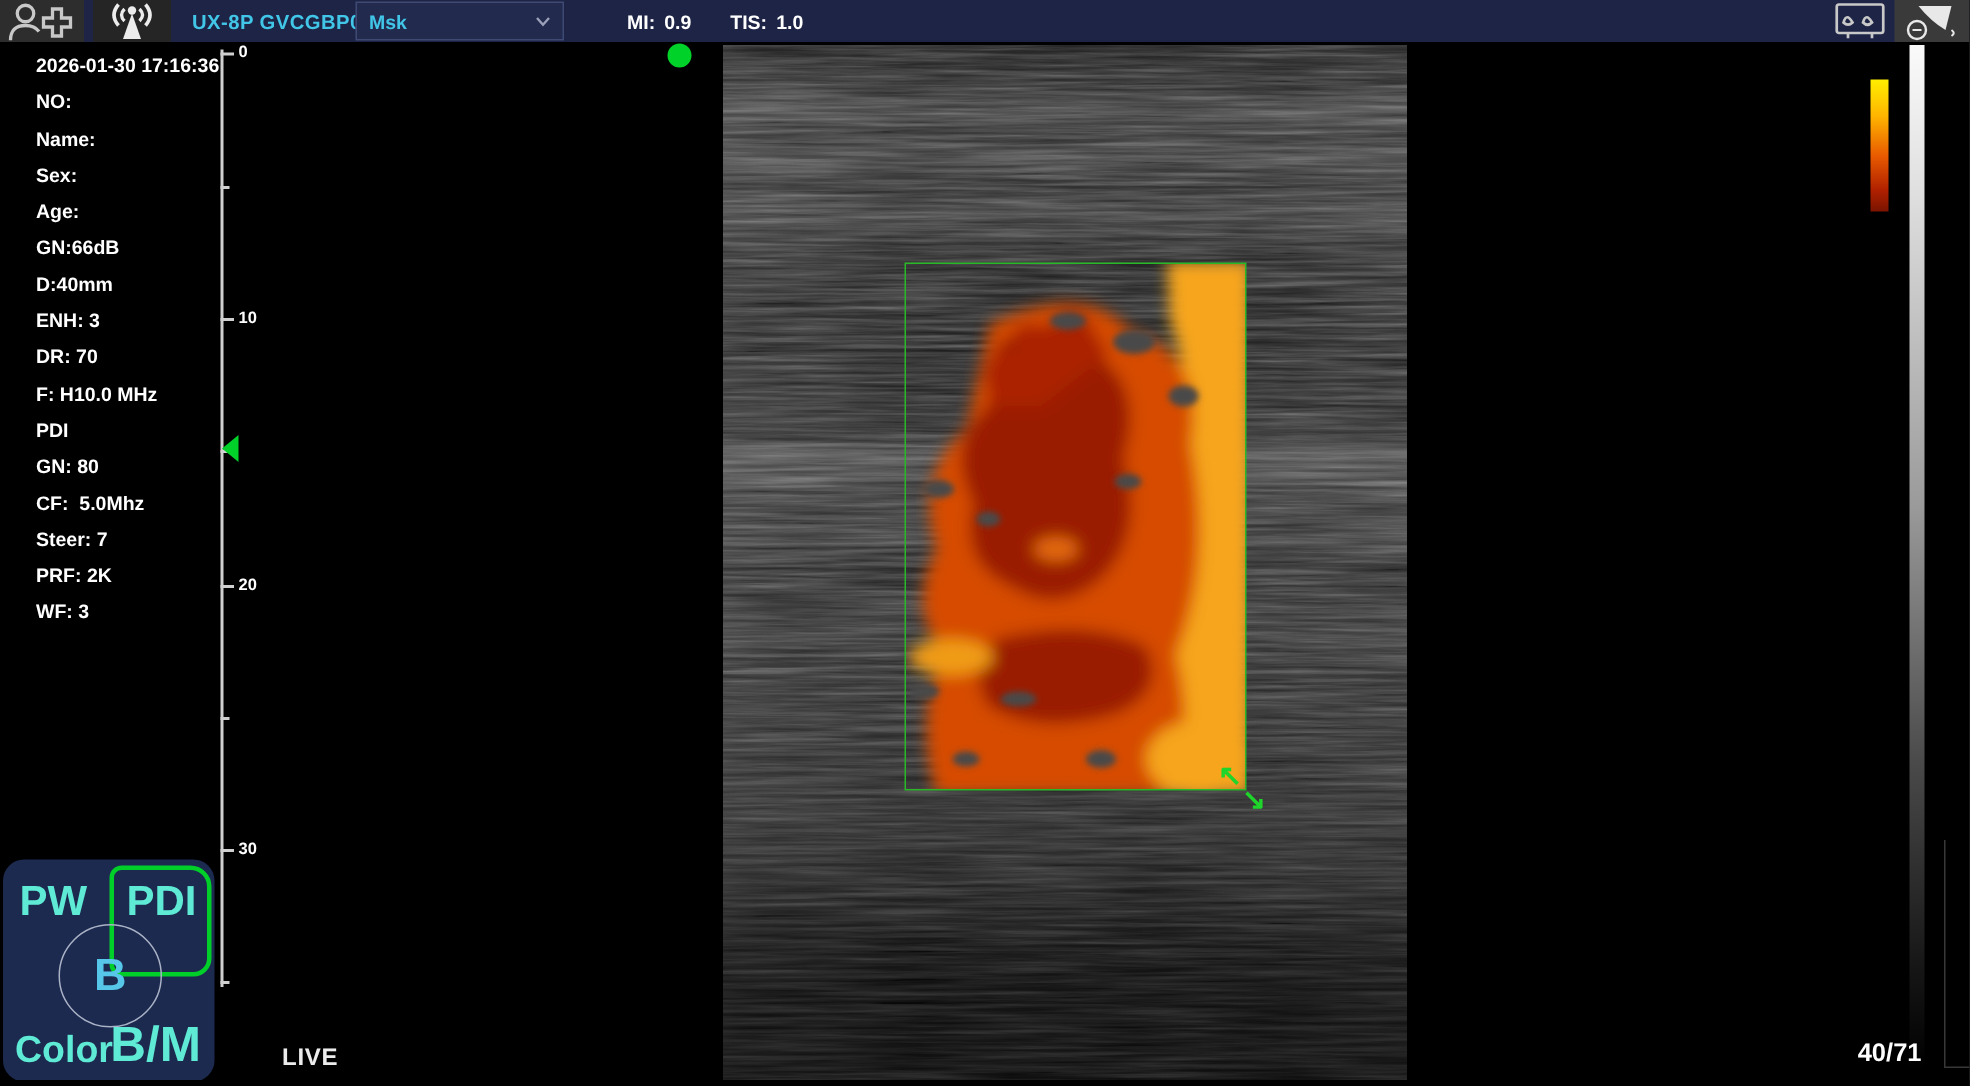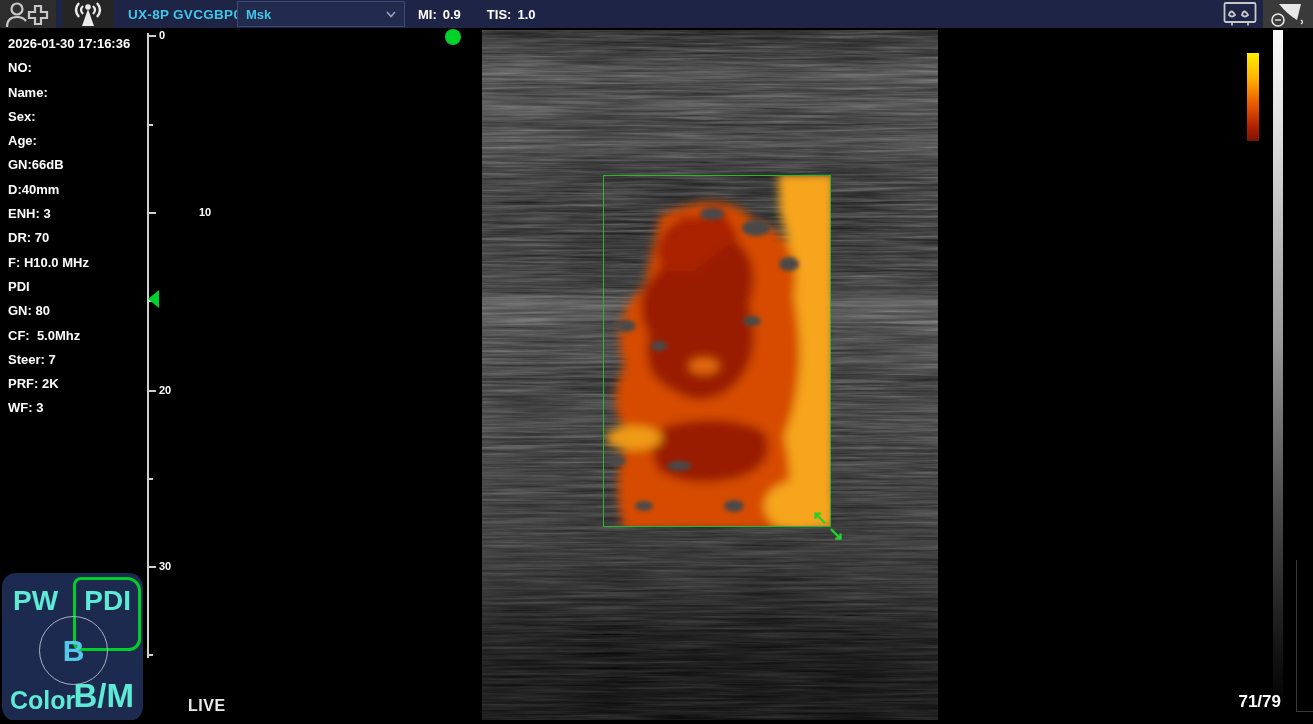--- a/index.html
+++ b/index.html
@@ -8,33 +8,33 @@
   .screen { position:relative; width:1313px; height:724px; background:#000; }
 
   
   .topbar { position:absolute; left:0; top:0; width:1313px; height:28px;
             background:#1d2446; display:flex; align-items:center; }
   .icon-tile { height:28px; display:flex; align-items:center; justify-content:center; }
   .tile-grey { background:#2d2d2d; }
   .tile-add { width:56px; }
   .tile-ant { width:52px; margin-left:6px; background:#252525; }
   .device-model { color:#41c6e8; font-size:13.5px; font-weight:bold; margin-left:14px; letter-spacing:.3px; }
-  .preset-dd { position:absolute; left:237px; top:1px; width:168px; height:26px;
+  .preset-dd { position:absolute; left:237px; top:1px; width:139px; height:26px;
                background:#222a4e; border:1px solid #3e4a74; display:flex; align-items:center;
                padding:0 8px; }
   .preset-dd .label { color:#41c6e8; font-size:13px; font-weight:bold; flex:1; }
   .preset-dd .chev { color:#9aa0b8; font-size:11px; }
   .mi-tis { position:absolute; left:418px; top:0; height:28px; display:flex; align-items:center;
             color:#fff; font-size:13px; font-weight:bold; gap:6px; }
   .mi-tis .gap { width:14px; }
   .topbar-right { position:absolute; right:0; top:0; height:28px; display:flex; align-items:center; }
   .tile-probe { width:50px; height:28px; background:#3a3a3a; }
 
   
-  .info-panel { position:absolute; left:8px; top:36px; width:138px; color:#fff; }
+  .info-panel { position:absolute; left:24px; top:36px; width:138px; color:#fff; }
   .info-line { font-size:13px; font-weight:bold; height:24.3px; white-space:pre; }
 
   
   .ruler-line { position:absolute; left:147px; top:33px; width:1.5px; height:625px; background:#cfcfcf; }
   .tick { position:absolute; height:1.5px; background:#cfcfcf; left:147px; }
   .tick.major { width:9px; }
   .tick.minor { width:6px; }
   .tick-label { position:absolute; left:159px; color:#fff; font-size:11px; font-weight:bold; transform:translateY(-6px); }
   .focus-marker { position:absolute; left:148px; top:290px; width:0; height:0;
                   border-top:9px solid transparent; border-bottom:9px solid transparent;
@@ -182,21 +182,21 @@
     <div class="info-line">PRF: 2K</div>
     <div class="info-line">WF: 3</div>
   </div>
 
   <div>
     <div class="ruler-line"></div>
     <div class="tick major" style="top:35px;"></div>
     <div class="tick-label" style="top:35px;">0</div>
     <div class="tick minor" style="top:124px;"></div>
     <div class="tick major" style="top:212px;"></div>
-    <div class="tick-label" style="top:212px;margin-left:40px;">10</div>
+    <div class="tick-label" style="top:212px;">10</div>
     <div class="tick minor" style="top:300px;"></div>
     <div class="tick major" style="top:390px;"></div>
     <div class="tick-label" style="top:390px;">20</div>
     <div class="tick minor" style="top:478px;"></div>
     <div class="tick major" style="top:566px;"></div>
     <div class="tick-label" style="top:566px;">30</div>
     <div class="tick minor" style="top:654px;"></div>
     <div class="focus-marker"></div>
   </div>
 
@@ -263,16 +263,16 @@
     <div class="pdi-highlight"></div>
     <div class="mode-label lbl-pdi">PDI</div>
     <div class="b-circle">
       <span>B</span>
     </div>
     <div class="mode-label lbl-color">Color</div>
     <div class="mode-label lbl-bm">B/M</div>
   </div>
 
   <div class="live-label">LIVE</div>
-  <div class="frame-counter">71/79</div>
+  <div class="frame-counter">40/71</div>
   <div class="bottom-strip"></div>
 
 </div>
 
 </body></html>

